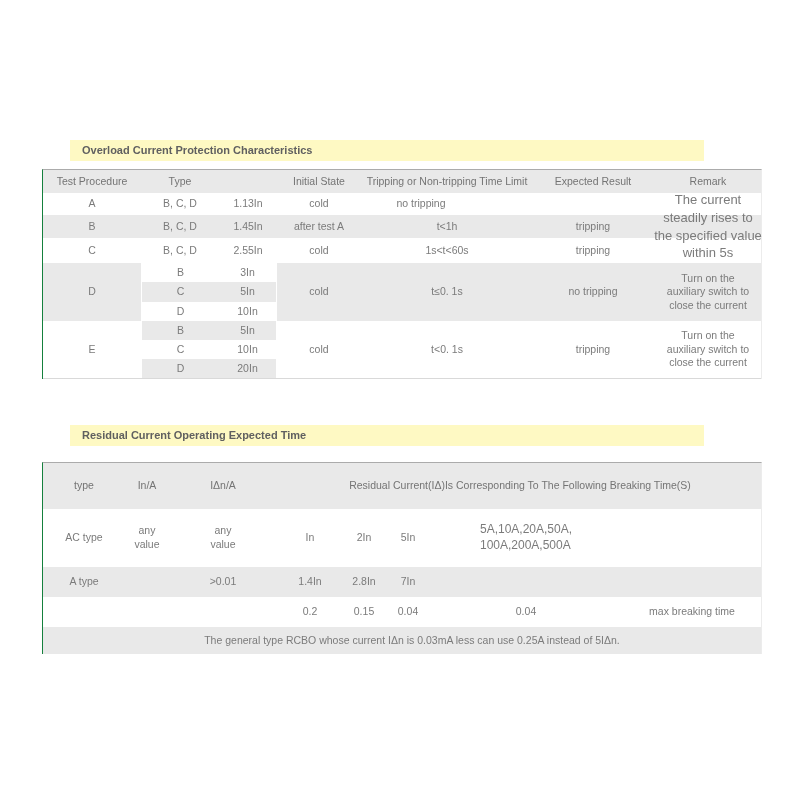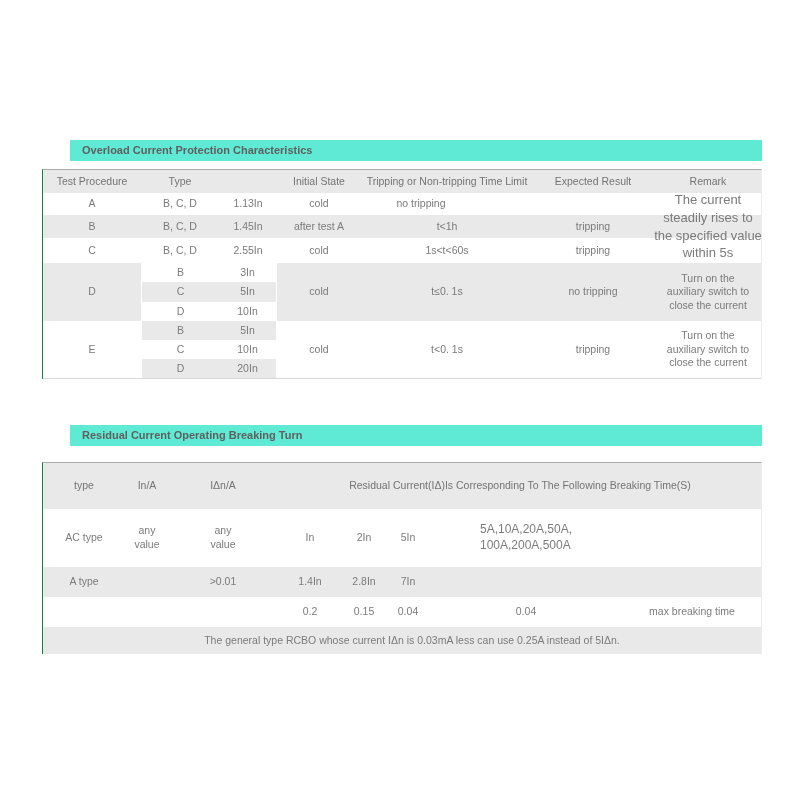--- a/index.html
+++ b/index.html
@@ -8,22 +8,22 @@
     position: relative;
     width: 800px; height: 800px;
     background: #ffffff;
     font-family: "Liberation Sans", "DejaVu Sans", sans-serif;
     color: #7b7b7b;
     font-size: 10.5px;
     overflow: hidden;
   }
   .sec-title {
     position: absolute;
-    left: 70px; width: 692px; height: 21px;
-    background: #5eead4;
+    left: 70px; width: 634px; height: 21px;
+    background: #fef9c3;
     color: #606060;
     font-weight: bold;
     font-size: 11px;
     line-height: 21px;
     padding-left: 12px;
   }
   .tbl {
     position: absolute;
     left: 42px; width: 720px;
     border-top: 1px solid #ababab;
@@ -177,21 +177,21 @@
       </div>
       <div class="cell t1c4">cold</div>
       <div class="cell t1c5">t&lt;0. 1s</div>
       <div class="cell t1c6">tripping</div>
       <div class="cell t1c7 preline">Turn on the
 auxiliary switch to
 close the current</div>
     </div>
   </div>
 
-  <div class="sec-title" style="top:425px;">Residual Current Operating Breaking Turn</div>
+  <div class="sec-title" style="top:425px;">Residual Current Operating Expected Time</div>
 
   <div class="tbl" style="top:462px;">
 
     <div class="row hdr bg-g t2hdr">
       <div class="cell t2c1">type</div>
       <div class="cell t2c2">In/A</div>
       <div class="cell t2c3">IΔn/A</div>
       <div class="cell t2span">Residual Current(IΔ)Is Corresponding To The Following Breaking Time(S)</div>
     </div>
 

